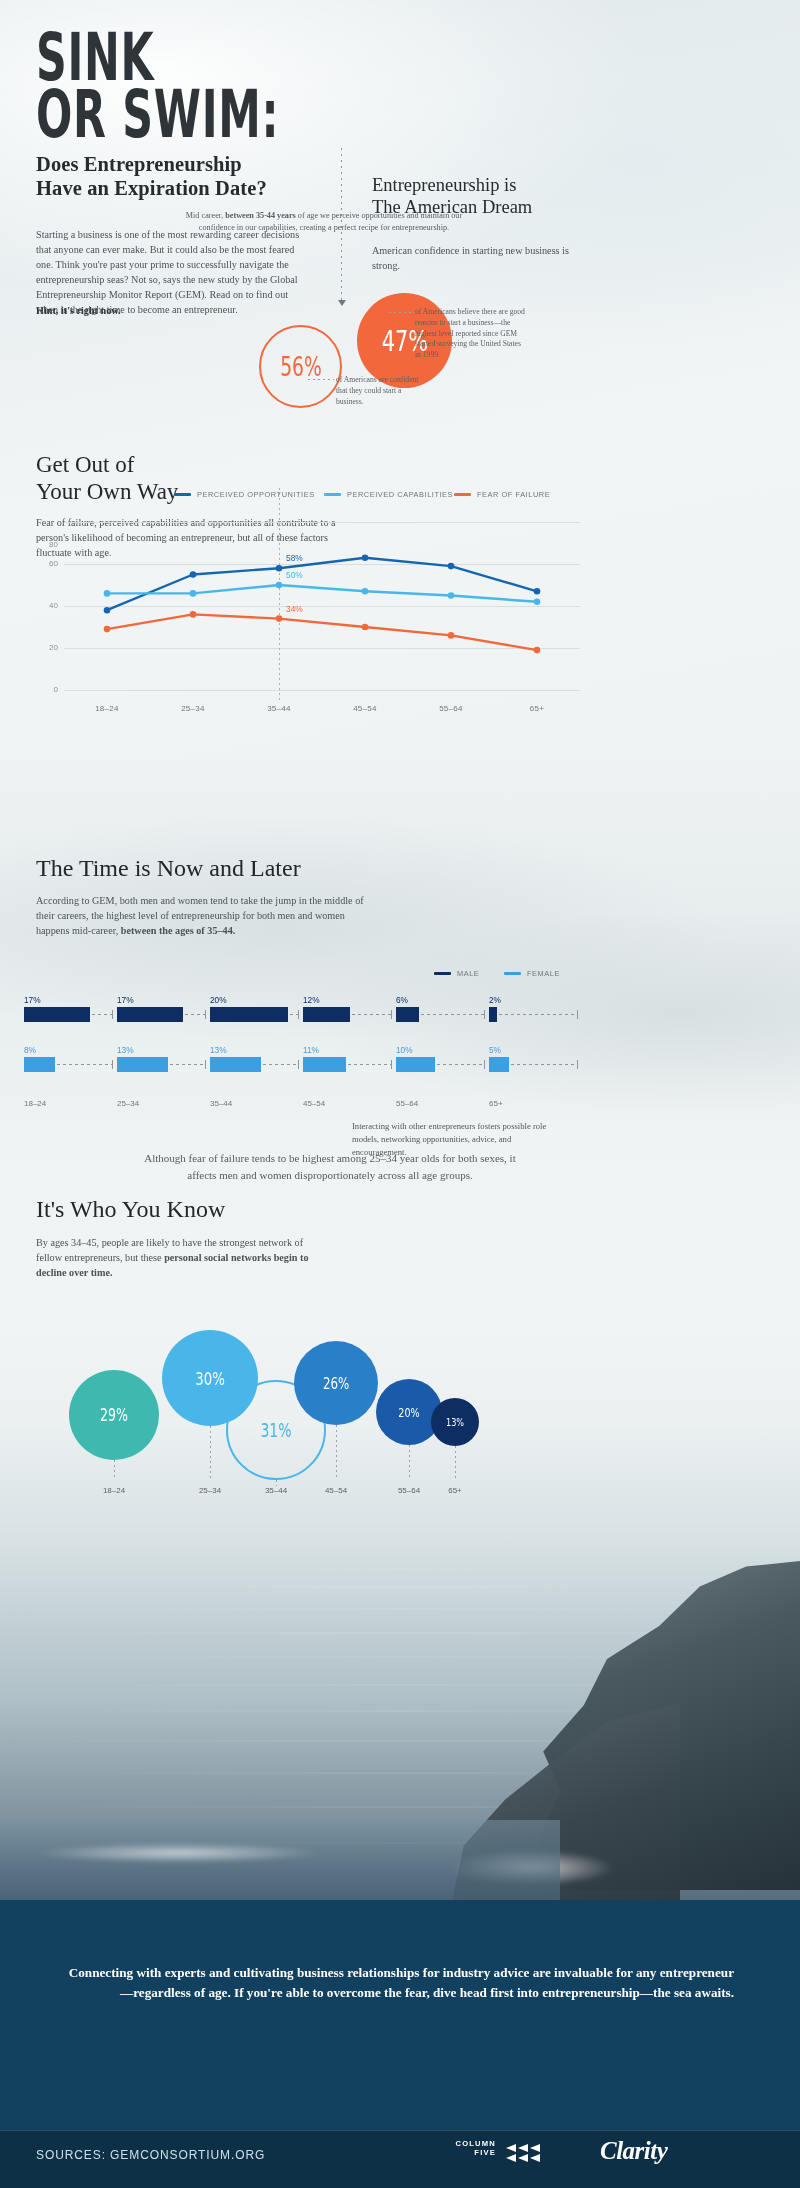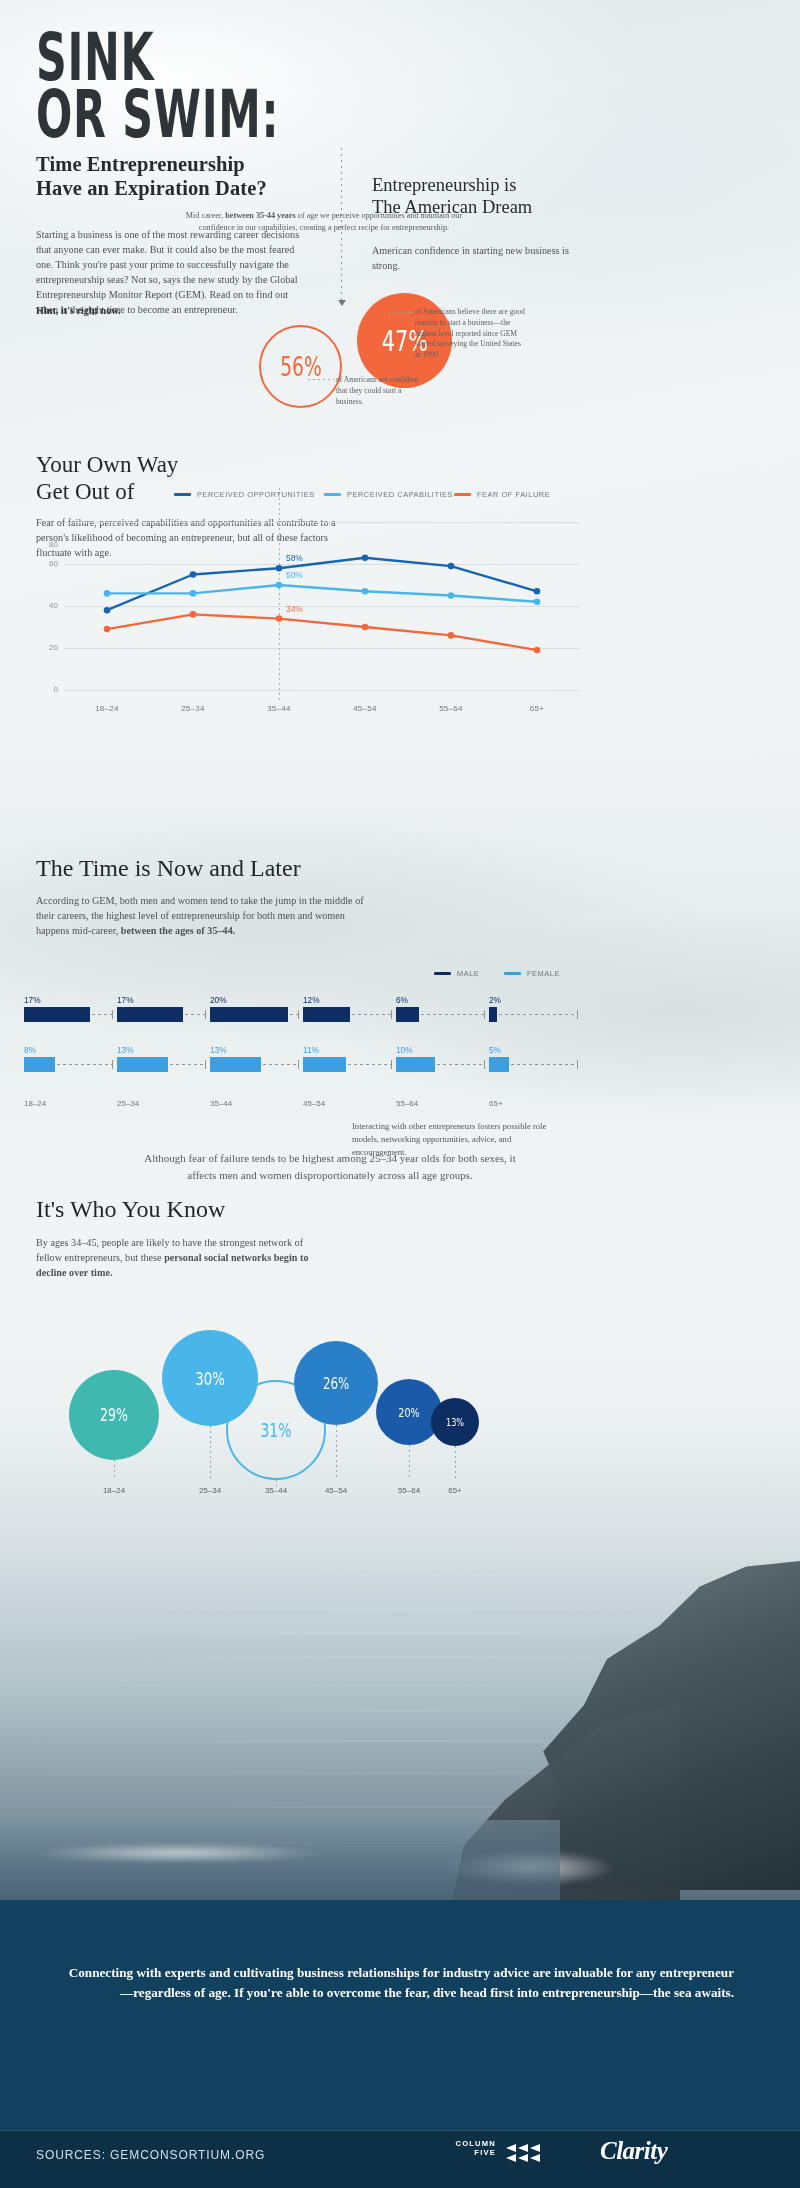--- a/index.html
+++ b/index.html
@@ -272,21 +272,21 @@
   <div class="rock-foam"></div>
   <div class="sea-left"></div>
   <div class="sea-left-foam"></div>
 
   <div class="hero-title">
     <span>SINK</span>
     <span>OR SWIM:</span>
   </div>
 
   <div class="sub-title h2-serif">
-    <div>Time Entrepreneurship</div>
+    <div>Does Entrepreneurship</div>
     <div>Have an Expiration Date?</div>
   </div>
 
   <p class="intro body-copy">Starting a business is one of the most rewarding career decisions that anyone can ever make. But it could also be the most feared one. Think you're past your prime to successfully navigate the entrepreneurship seas? Not so, says the new study by the Global Entrepreneurship Monitor Report (GEM). Read on to find out when is the right time to become an entrepreneur.</p>
   <div class="hint">Hint, it's right now.</div>
 
   <div class="dotted-v"></div>
 
   <div class="ad-head">
     <div>Entrepreneurship is</div>
@@ -299,22 +299,22 @@
   </div>
   <div class="circle-47">
     <b>47%</b>
   </div>
   <div class="lead-47"></div>
   <div class="lead-56"></div>
   <p class="note-47">of Americans believe there are good reasons to start a business—the highest level reported since GEM started surveying the United States in 1999.</p>
   <p class="note-56">of Americans are confident that they could start a business.</p>
 
   <div class="sec-head" style="position:absolute; left:36px; top:452px; width:300px;">
+    <div>Get Out of</div>
     <div>Your Own Way</div>
-    <div>Get Out of</div>
   </div>
   <p class="body-copy" style="position:absolute; left:36px; top:515px; width:320px;">Fear of failure, perceived capabilities and opportunities all contribute to a person's likelihood of becoming an entrepreneur, but all of these factors fluctuate with age.</p>
 
   <div class="chart1">
     <div class="legend" id="legend1">
         <div class="legend-item" style="left: 150px;">
           <span class="legend-swatch" style="background: rgb(21, 101, 176);"></span>
           <span class="legend-label">PERCEIVED OPPORTUNITIES</span>
         </div>
         <div class="legend-item" style="left: 300px;">

